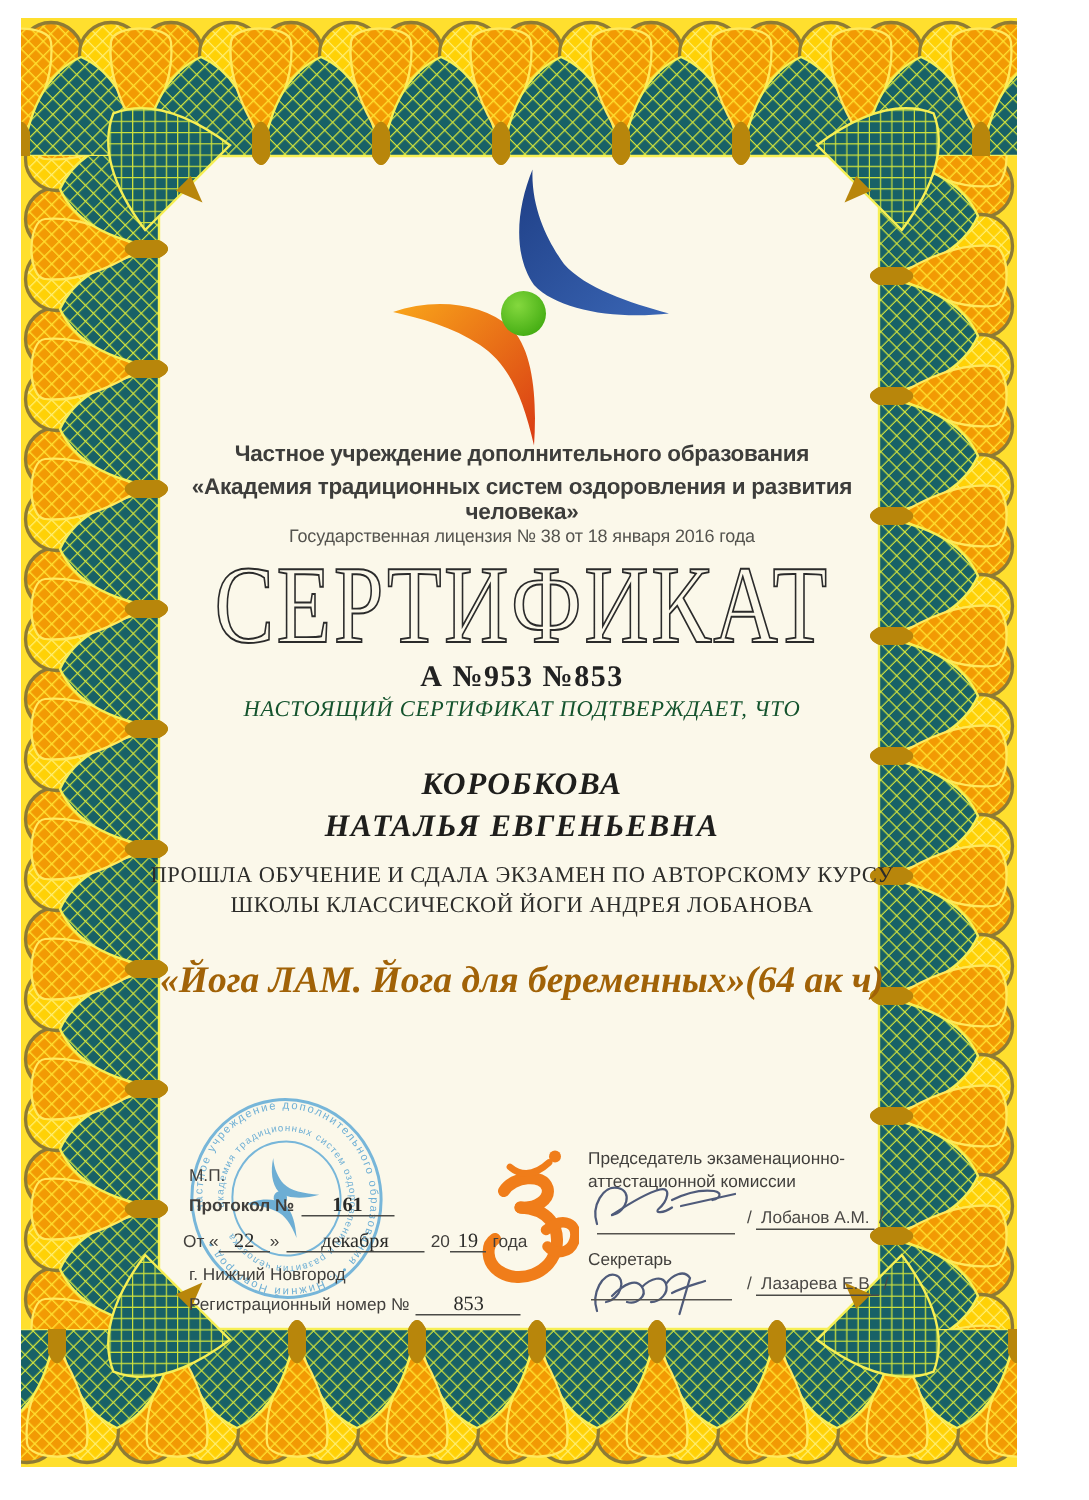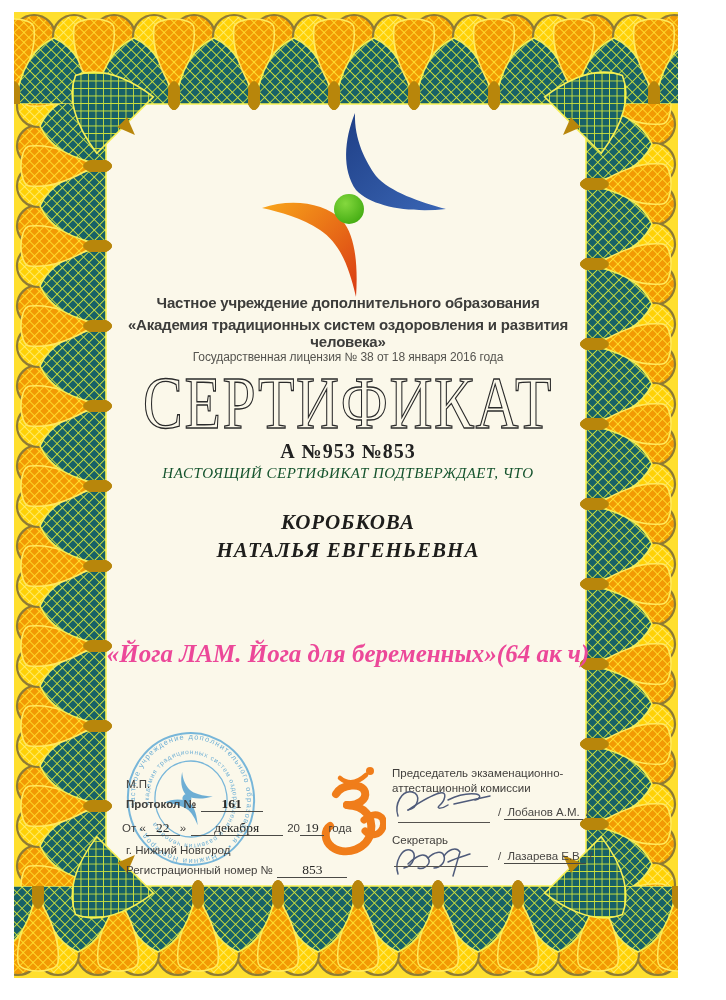--- a/index.html
+++ b/index.html
@@ -11,21 +11,21 @@
   .content{position:absolute;left:100px;top:98px;width:496px;height:792px;}
   .abs{position:absolute;}
   .ctr{left:0;width:496px;text-align:center;}
   .org-line{font-weight:bold;font-size:15px;color:#3d3d3b;letter-spacing:-0.2px;}
   .license-line{font-size:12px;color:#55544f;letter-spacing:-0.1px;}
   .serif{font-family:"Liberation Serif",serif;}
   .num-line{font-size:20px;font-weight:bold;color:#222;letter-spacing:1px;}
   .confirm-line{font-size:15px;color:#14532d;letter-spacing:0.5px;font-style:italic;}
   .name-line{font-size:21px;font-weight:bold;font-style:italic;color:#1e1e1c;letter-spacing:1px;}
   .body-line{font-size:15px;color:#2c2c2a;letter-spacing:0.3px;line-height:20px;}
-  .course-line{font-size:25px;font-weight:bold;font-style:italic;color:#ec4899;}
+  .course-line{font-size:25px;font-weight:bold;font-style:italic;color:#a16207;}
   .small-label{font-size:11.5px;color:#413f3c;}
   .fill-val{font-family:"Liberation Serif",serif;font-size:13.5px;color:#2a2a28;
     display:inline-block;border-bottom:1px solid #4a4a46;text-align:center;line-height:15px;}
   .sig-name{font-size:11.5px;color:#4a4845;}
   .sig-name .nm{border-bottom:1px solid #4a4a46;padding:0 3px 1px 3px;}
   .sig-line{position:absolute;border-top:1.2px solid #55534e;}
   .mp{z-index:5;}
 </style>
 </head>
 <body>
@@ -159,20 +159,22 @@
   <svg class="abs" style="left:0;top:268px;" width="496" height="78" viewBox="0 0 496 78">
     <text x="248" y="62" text-anchor="middle" font-family="Liberation Serif, DejaVu Serif, serif" font-size="74" letter-spacing="2" textLength="410" lengthAdjust="spacingAndGlyphs" fill="none" stroke="#2b2b2b" stroke-width="1.3">СЕРТИФИКАТ</text>
   </svg>
 
   <div class="abs ctr serif num-line" style="top:342px;">А №953 №853</div>
   <div class="abs ctr serif confirm-line" style="top:367px;">НАСТОЯЩИЙ СЕРТИФИКАТ ПОДТВЕРЖДАЕТ, ЧТО</div>
 
   <div class="abs ctr serif name-line" style="top:440px;">НАТАЛЬЯ  ЕВГЕНЬЕВНА</div>
   <div class="abs ctr serif name-line" style="top:412px;">КОРОБКОВА</div>
 
+  <div class="abs ctr serif body-line" style="top:476px;">ПРОШЛА ОБУЧЕНИЕ  И СДАЛА ЭКЗАМЕН ПО АВТОРСКОМУ КУРСУ</div>
+  <div class="abs ctr serif body-line" style="top:496px;">ШКОЛЫ КЛАССИЧЕСКОЙ ЙОГИ АНДРЕЯ ЛОБАНОВА</div>
 
   <div class="abs ctr serif course-line" style="top:542px;">«Йога ЛАМ. Йога для беременных»(64 ак ч)</div>
 
   <svg class="abs" style="left:18px;top:628px;opacity:0.82;" width="146" height="146" viewBox="0 0 146 146">
     <g transform="rotate(-8 73 73)">
       <ellipse cx="73" cy="73" rx="63" ry="66" fill="none" stroke="#5ba8d6" stroke-width="2"></ellipse>
       <ellipse cx="73" cy="73" rx="36" ry="38" fill="none" stroke="#5ba8d6" stroke-width="1.3"></ellipse>
       <path id="ringO" fill="none" d="M 17,73 A 56,60 0 1 1 129,73 A 56,60 0 1 1 17,73"></path>
       <path id="ringI" fill="none" d="M 31,73 A 42,45 0 1 1 115,73 A 42,45 0 1 1 31,73"></path>
       <text font-size="7.5" letter-spacing="1.2" fill="#4f9fd0" font-family="Liberation Sans, sans-serif">

